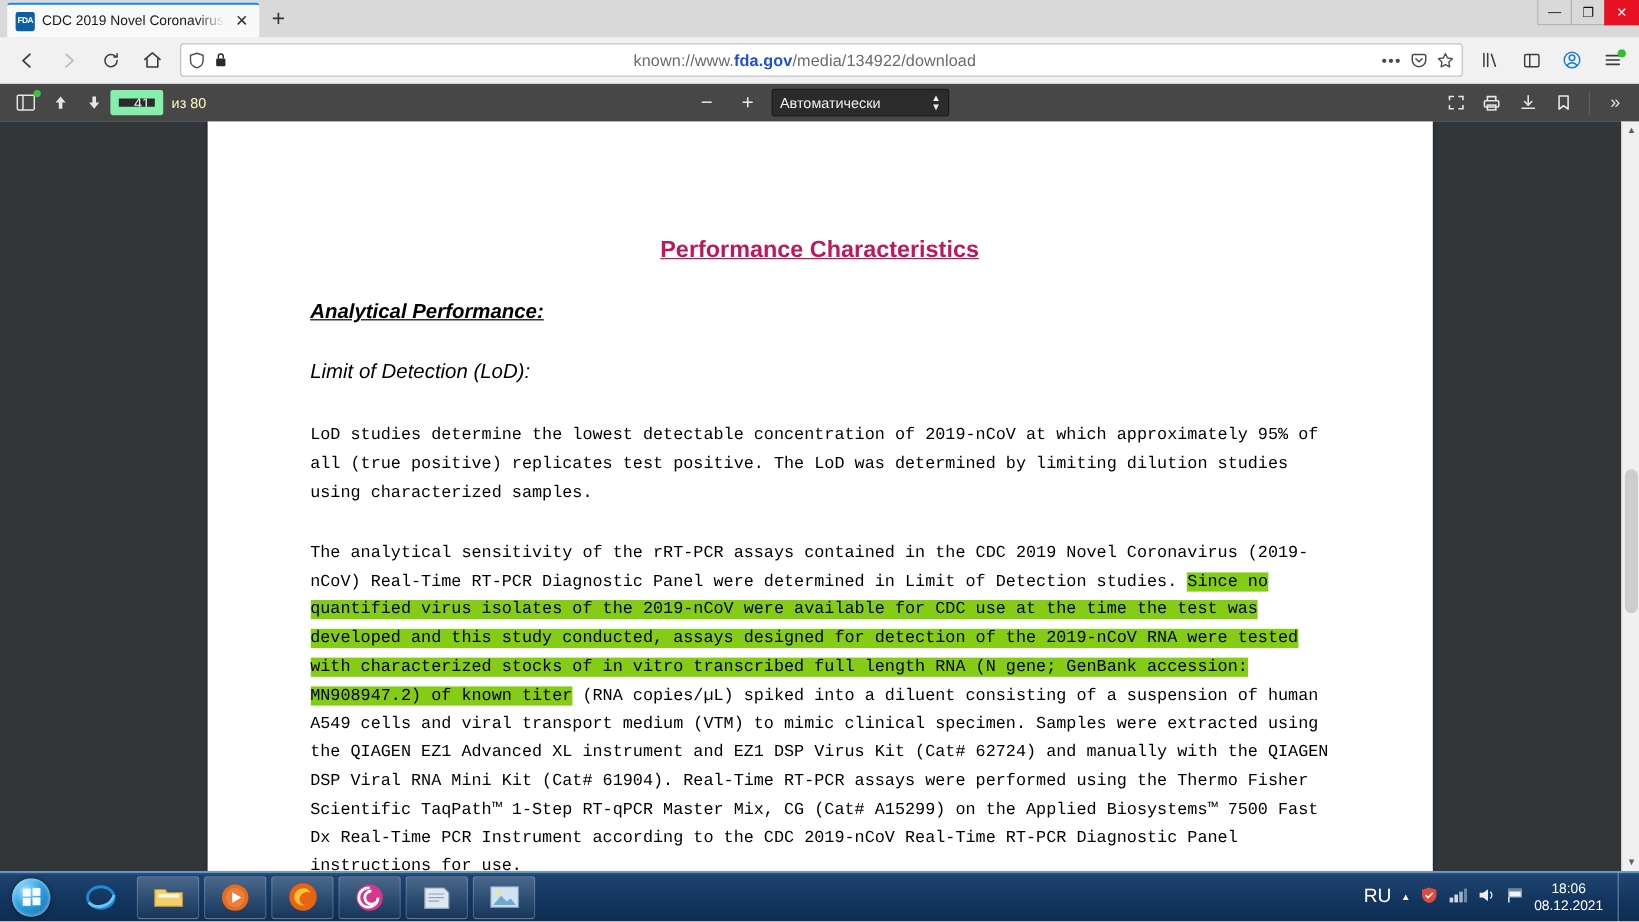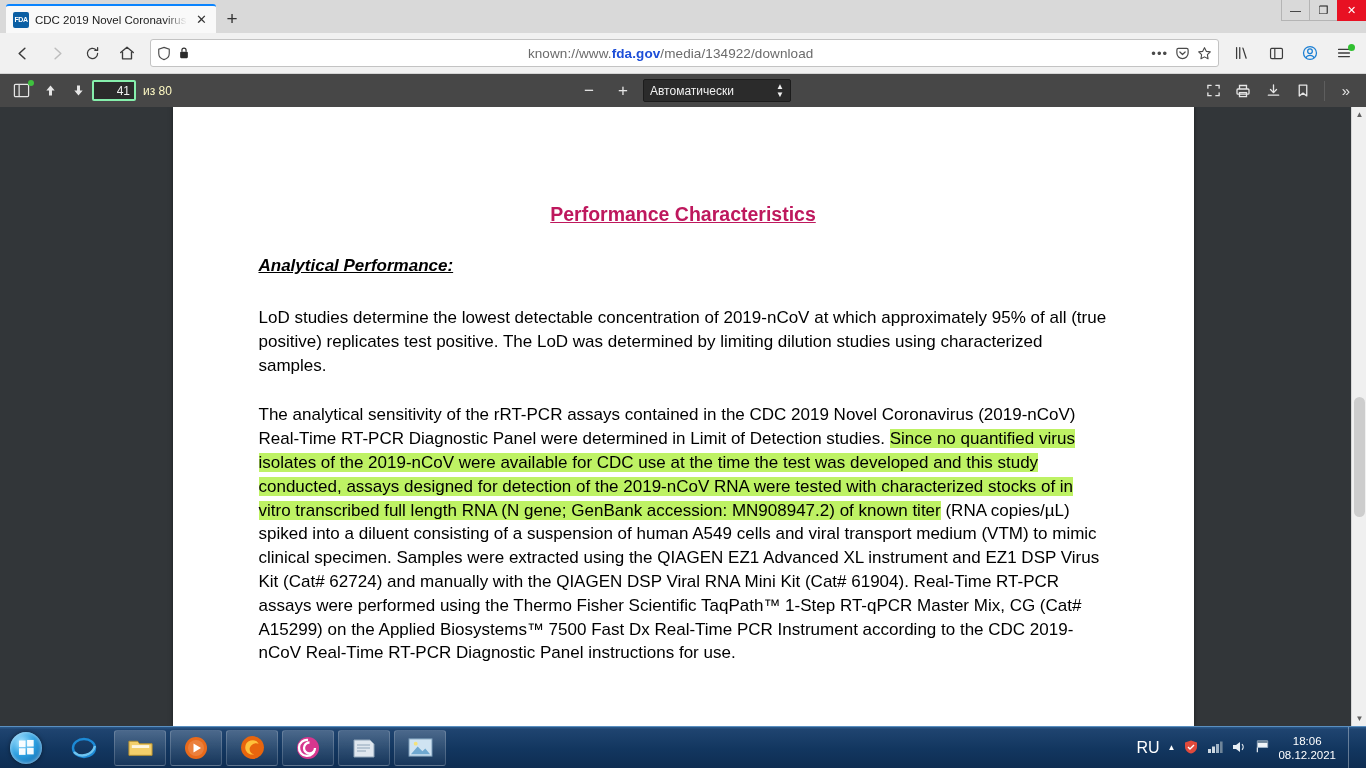--- a/index.html
+++ b/index.html
@@ -154,21 +154,21 @@
     border-radius: 2px;
   }
   .sidebar-toggle {
     width: 30px; height: 26px;
     display: flex; align-items: center; justify-content: center;
     position: relative;
   }
   .pagenum-input {
     width: 44px; height: 21px;
     background: #2b2b2b;
-    border: 2px solid #86efac;
+    border: 7px solid #86efac;
     border-radius: 2px;
     color: #f0f0f0;
     font-size: 12px;
     text-align: right;
     padding: 0 4px;
     font-family: "Liberation Sans", sans-serif;
   }
   .pagecount { font-size: 12px; color: #fef9c3; margin-left: 7px; }
   .pdf-center {
     position: absolute;
@@ -237,26 +237,27 @@
     text-decoration: underline;
     font-size: 17px;
     margin: 0 0 30px 0;
   }
   .sub-head {
     font-style: italic;
     font-size: 17px;
     margin: 0 0 32px 0;
   }
   p.body {
-    font-size: 17px;
+    font-size: 14px;
     line-height: 23.8px;
     margin: 0 0 26px 0;
     text-align: left;
-  }
-  .hl { background: #bef264; }
+    font-family: Liberation Mono, monospace;
+  }
+  .hl { background: #84cc16; }
 
   
   .vscroll {
     position: absolute;
     right: 0; top: 0; bottom: 0;
     width: 15px;
     background: #f0f0f0;
     border-left: 1px solid #d6d6d6;
   }
   .vscroll .thumb {
@@ -480,20 +481,21 @@
       <div class="vsep"></div>
       <div class="pdfbtn" style="font-size:15px;">»</div>
     </div>
   </div>
 
   <div class="viewer">
     <div class="page">
       <div class="page-inner">
         <div class="doc-title">Performance Characteristics</div>
         <div class="sec-head">Analytical Performance:</div>
+        <div class="sub-head">Limit of Detection (LoD):</div>
         <p class="body">LoD studies determine the lowest detectable concentration of 2019-nCoV at which approximately 95% of all (true positive) replicates test positive.  The LoD was determined by limiting dilution studies using characterized samples.</p>
         <p class="body"><span>The analytical sensitivity of the rRT-PCR assays contained in the CDC 2019 Novel Coronavirus (2019-nCoV) Real-Time RT-PCR Diagnostic Panel were determined in Limit of Detection studies. </span><span class="hl">Since no quantified virus isolates of the 2019-nCoV were available for CDC use at the time the test was developed and this study conducted, assays designed for detection of the 2019-nCoV RNA were tested with characterized stocks of in vitro transcribed full length RNA (N gene; GenBank accession: MN908947.2) of known titer</span><span> (RNA copies/µL) spiked into a diluent consisting of a suspension of human A549 cells and viral transport medium (VTM) to mimic clinical specimen. Samples were extracted using the QIAGEN EZ1 Advanced XL instrument and EZ1 DSP Virus Kit (Cat# 62724) and manually with the QIAGEN DSP Viral RNA Mini Kit (Cat# 61904). Real-Time RT-PCR assays were performed using the Thermo Fisher Scientific TaqPath™ 1-Step RT-qPCR Master Mix, CG (Cat# A15299) on the Applied Biosystems™ 7500 Fast Dx Real-Time PCR Instrument according to the CDC 2019-nCoV Real-Time RT-PCR Diagnostic Panel instructions for use.</span></p>
       </div>
     </div>
 
     <div class="vscroll">
       <div class="arrow up">▲</div>
       <div class="thumb"></div>
       <div class="arrow down">▼</div>
     </div>

